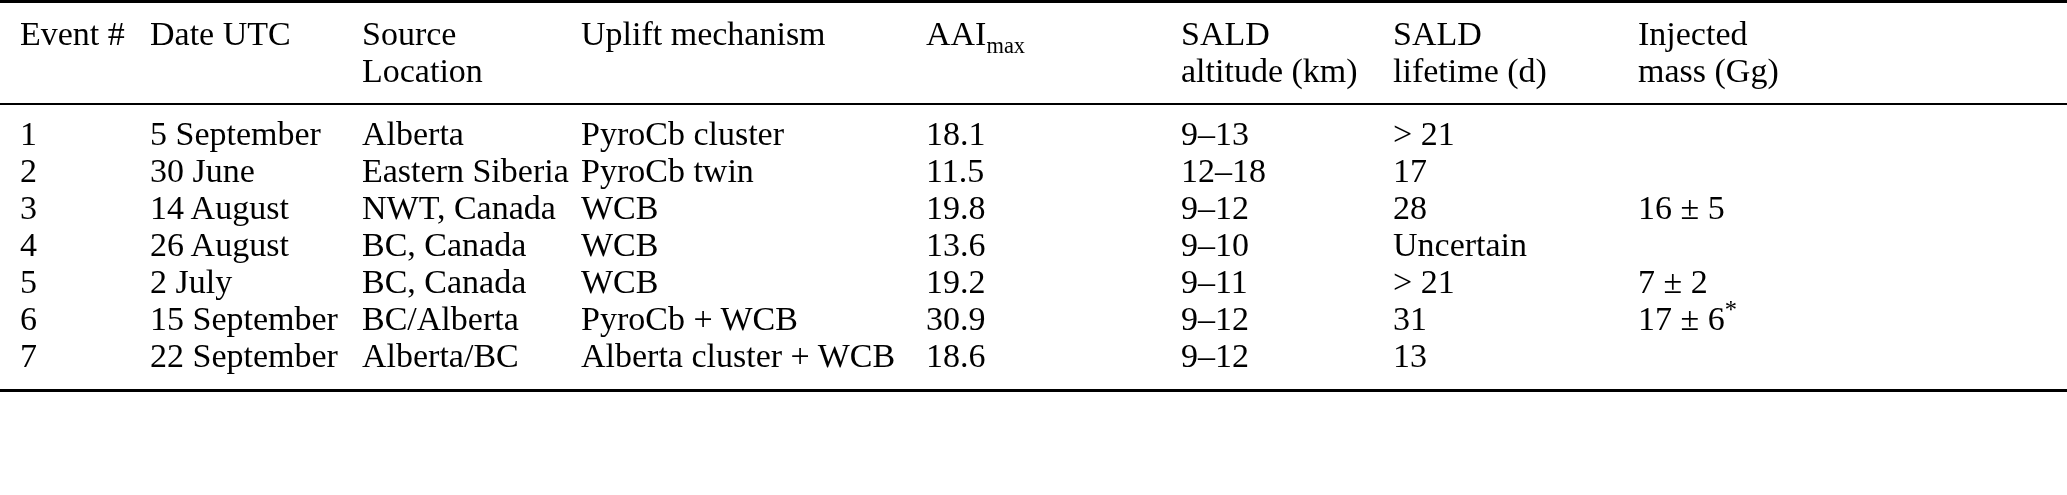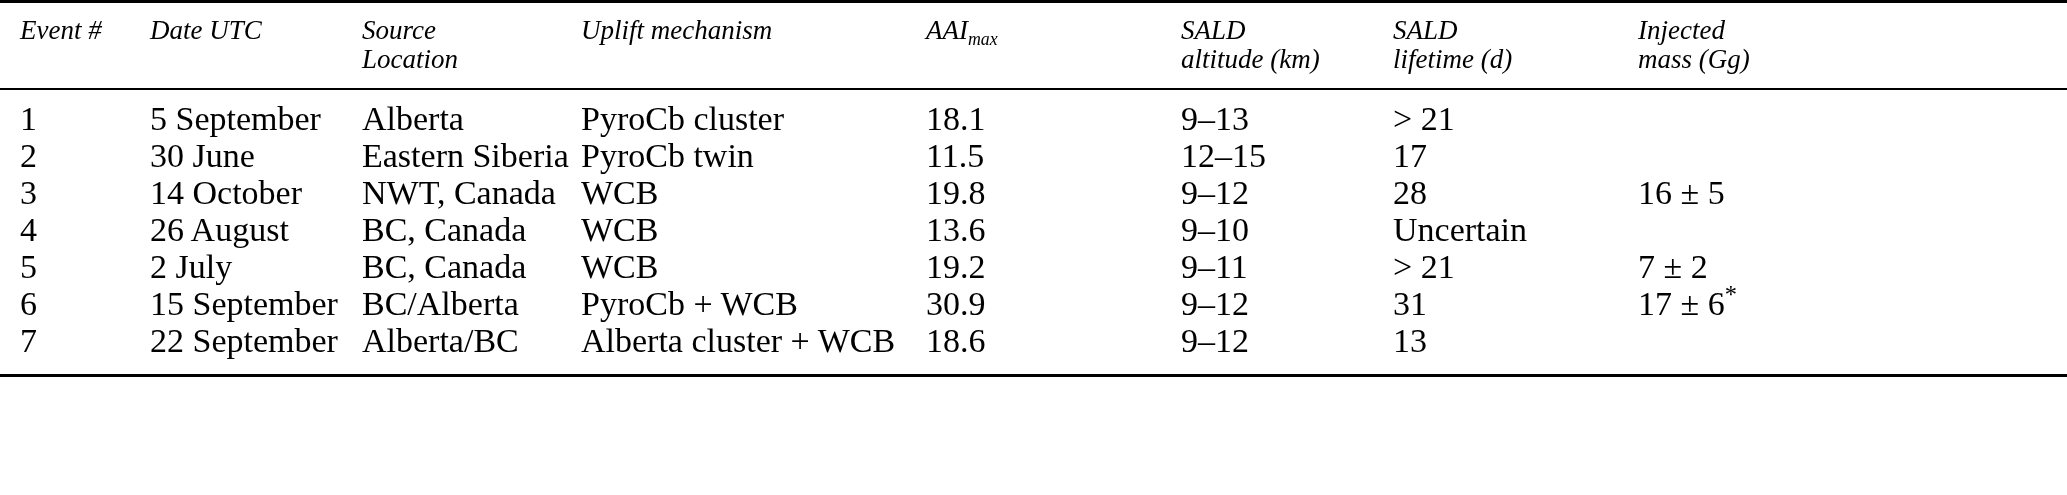--- a/index.html
+++ b/index.html
@@ -36,22 +36,21 @@
     border-bottom: 2px solid #000;
   }
   table.data-table tbody {
     border-bottom: 3px solid #000;
   }
 
   thead th {
     font-weight: normal;
     vertical-align: top;
     padding: 0;
-    font-size: 27px;
-    font-style: italic;
+    font-size: 34px;
   }
   thead th .hdr-line {
     display: block;
     white-space: nowrap;
   }
   thead tr.hdr-row th {
     padding-top: 13px;
     padding-bottom: 14px;
   }
 
@@ -150,28 +149,28 @@
         <td class="al-left">&gt; 21</td>
         <td class="al-right pad-right"><span></span></td>
       </tr>
 
       <tr>
         <td class="al-left pad-left">2</td>
         <td class="al-left">30 June</td>
         <td class="al-left">Eastern Siberia</td>
         <td class="al-left">PyroCb twin</td>
         <td class="al-right">11.5</td>
-        <td class="al-right">12–15</td>
+        <td class="al-right">12–18</td>
         <td class="al-left">17</td>
         <td class="al-right pad-right"><span></span></td>
       </tr>
 
       <tr>
         <td class="al-left pad-left">3</td>
-        <td class="al-left">14 October</td>
+        <td class="al-left">14 August</td>
         <td class="al-left">NWT, Canada</td>
         <td class="al-left">WCB</td>
         <td class="al-right">19.8</td>
         <td class="al-right">9–12</td>
         <td class="al-left">28</td>
         <td class="al-right pad-right"><span>16 ± 5</span></td>
       </tr>
 
       <tr>
         <td class="al-left pad-left">4</td>

